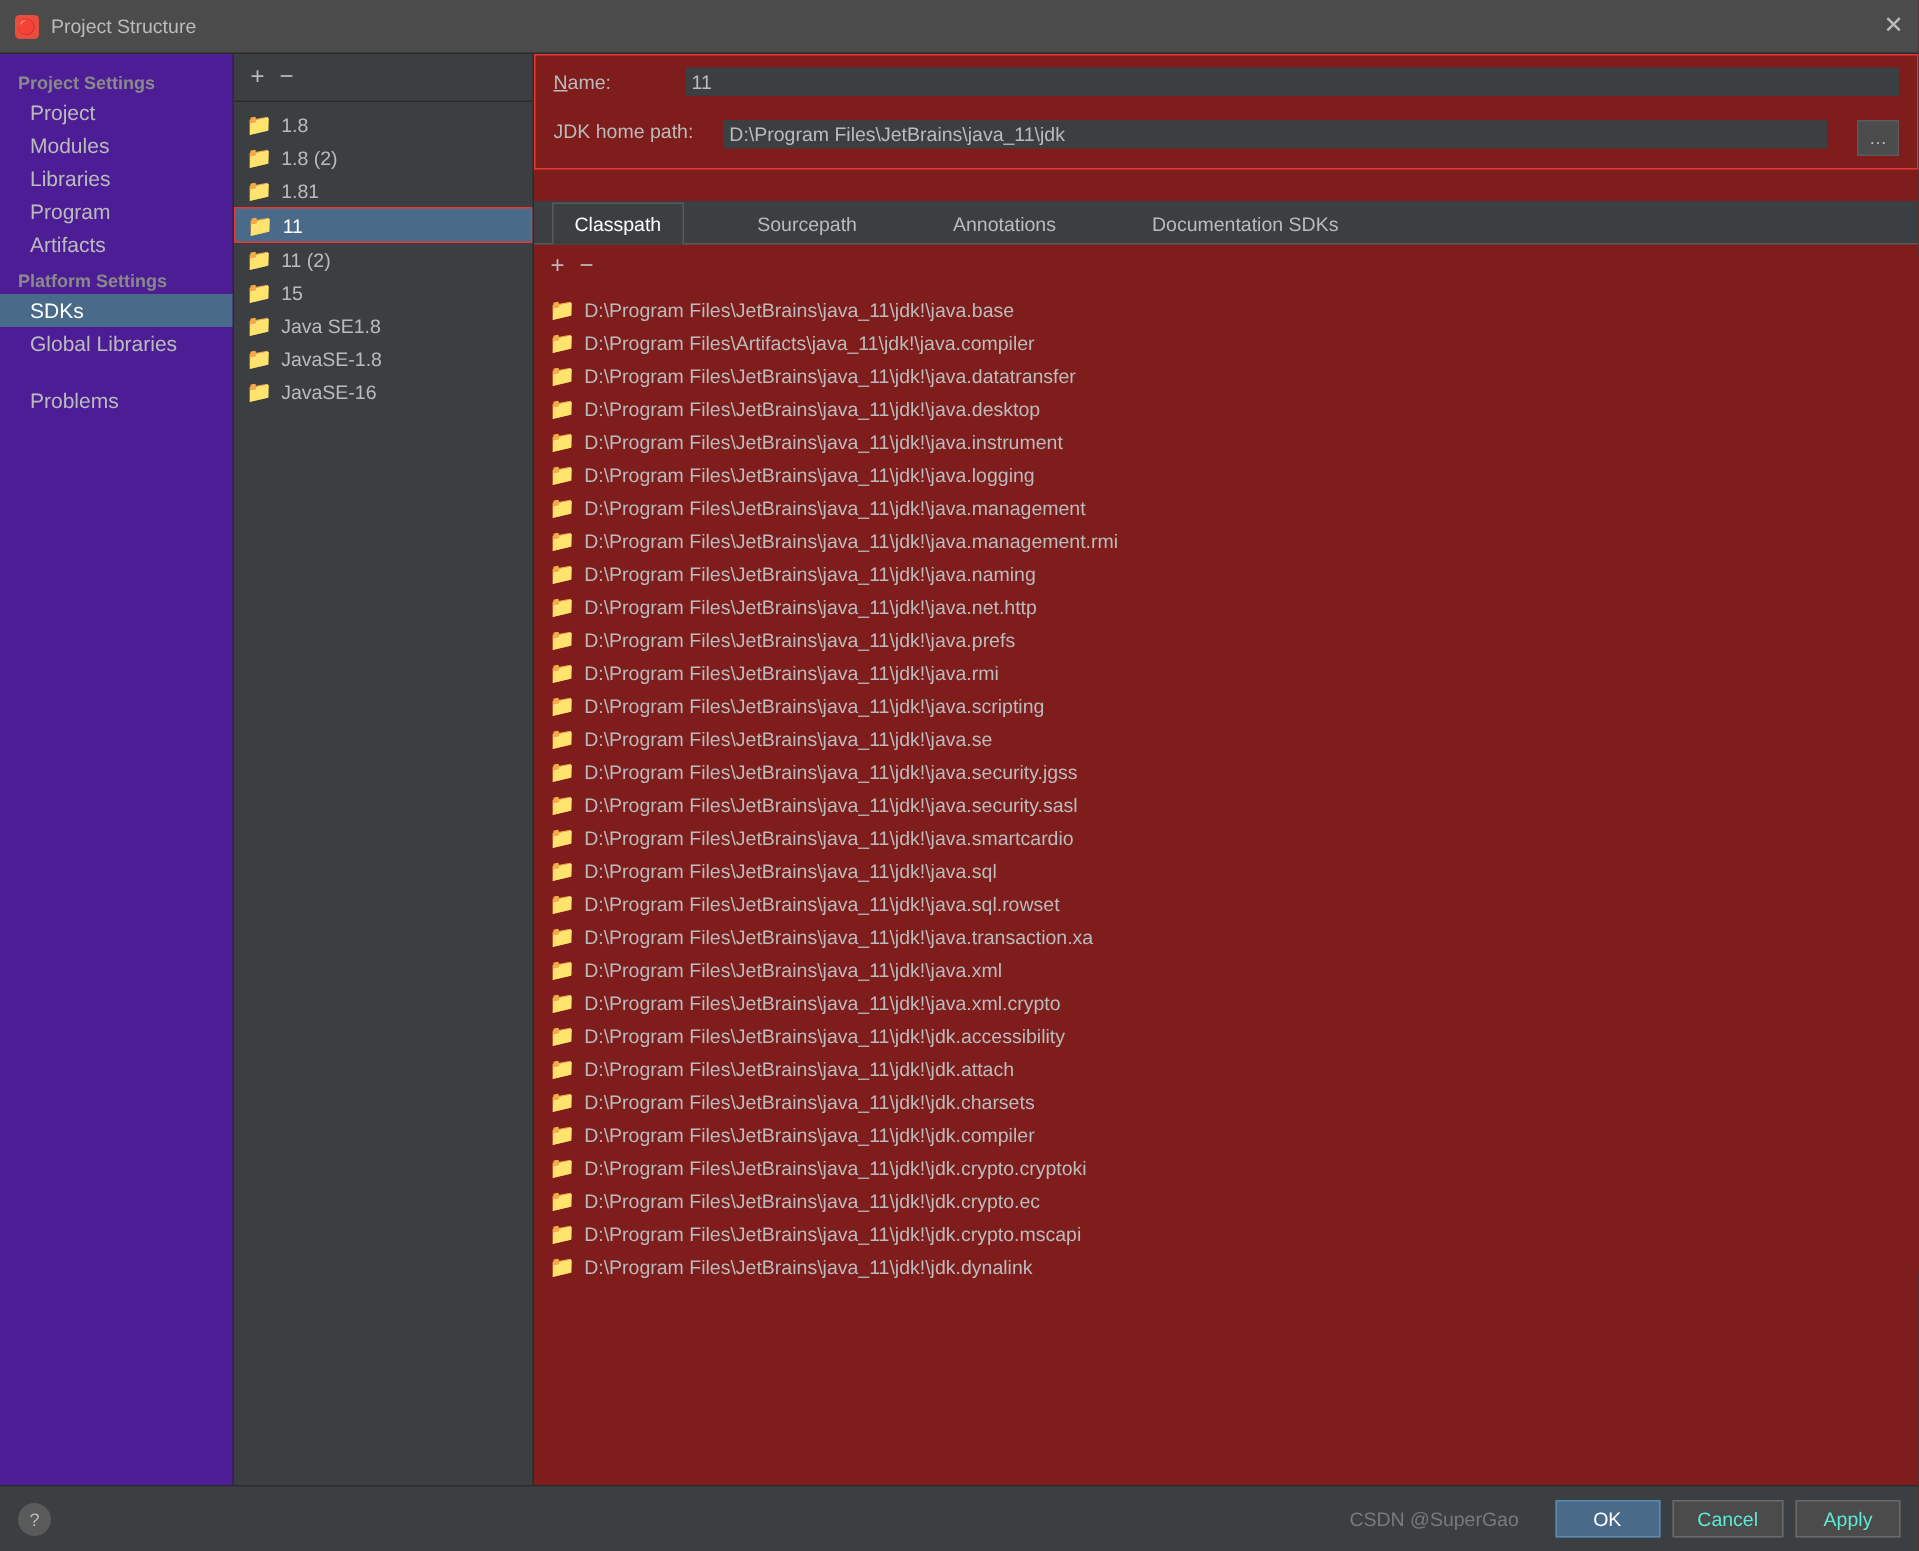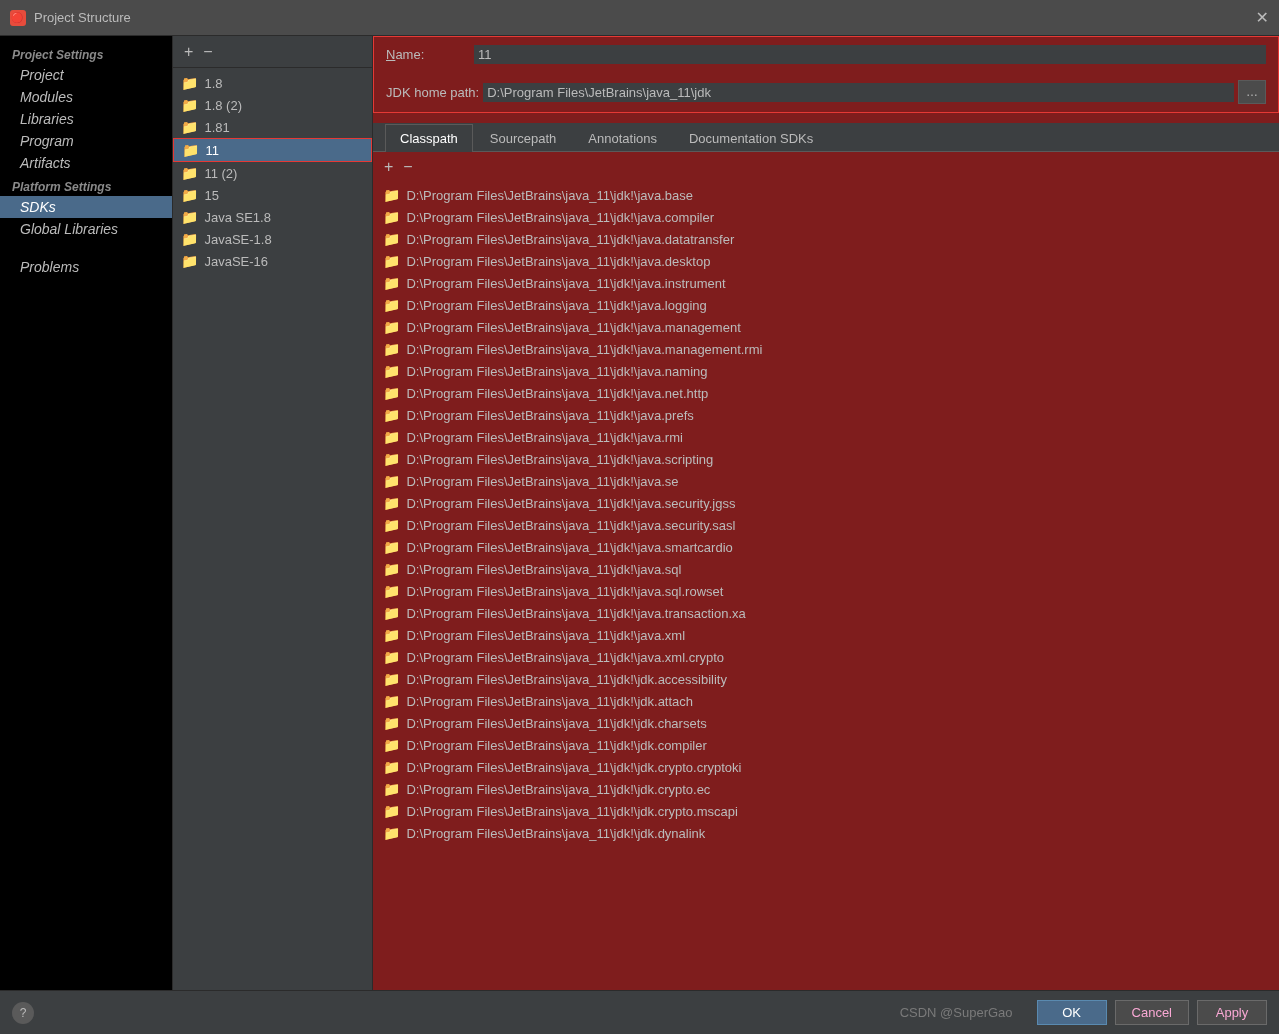--- a/index.html
+++ b/index.html
@@ -57,27 +57,26 @@
       border: none;
       line-height: 1;
     }
     .main-content {
       display: flex;
       flex: 1;
       overflow: hidden;
     }
     
     .sidebar {
-      width: 173px;
-      background: #000000;
+      width: 156px;
+      background: #4c1d95;
       border-right: 1px solid #2b2b2b;
       display: flex;
       flex-direction: column;
       padding: 8px 0;
-      font-style: italic;
     }
     .sidebar-section-label {
       color: #8a8a8a;
       font-size: 12px;
       padding: 4px 12px 2px 12px;
       font-weight: bold;
     }
     .sidebar-item {
       padding: 3px 12px 3px 20px;
       cursor: pointer;
@@ -167,25 +166,25 @@
       flex: 1;
       background: #3c3f41;
       border: none;
       color: #bbb;
       font-size: 13px;
       outline: none;
       padding: 2px 4px;
     }
     .home-row {
       display: flex;
-      align-items: center;
+      align-items: flex-start;
       padding: 8px 12px;
       border: 1px solid #e53935;
       border-top: none;
-      gap: 4px;
+      gap: 20px;
     }
     .home-label {
       color: #bbb;
       min-width: 80px;
       font-size: 13px;
     }
     .home-input {
       flex: 1;
       background: #3c3f41;
       border: none;
@@ -206,21 +205,22 @@
       display: flex;
       align-items: center;
       justify-content: center;
     }
     .tabs-row {
       display: flex;
       align-items: flex-end;
       padding: 0 12px;
       background: #3c3f41;
       border-bottom: 1px solid #5a5a5a;
-      margin-top: 10px;
+      margin-top: 21px;
+      gap: 32px;
     }
     .tab {
       padding: 6px 14px;
       cursor: pointer;
       color: #bbb;
       font-size: 13px;
       border: 1px solid transparent;
       border-bottom: none;
       margin-right: 2px;
       position: relative;
@@ -296,21 +296,21 @@
       gap: 8px;
     }
     .watermark {
       font-size: 13px;
       color: #7a7a7a;
       margin-right: 16px;
     }
     .action-btn {
       background: #4b4b4b;
       border: 1px solid #6a6a6a;
-      color: #f9a8d4;
+      color: #5eead4;
       padding: 4px 16px;
       cursor: pointer;
       font-size: 13px;
       min-width: 70px;
     }
     .action-btn.ok-btn {
       background: #4a6a8a;
       border-color: #5a8ab0;
       color: #fff;
     }
@@ -433,21 +433,21 @@
         <button class="toolbar-btn">−</button>
       </div>
 
       <div class="paths-list" id="paths-list-container">
       <div class="path-item">
             <span class="path-folder-icon">📁</span>
             <span>D:\Program Files\JetBrains\java_11\jdk!\java.base</span>
           </div>
           <div class="path-item">
             <span class="path-folder-icon">📁</span>
-            <span>D:\Program Files\JetBrains\java_11\jdk!\java.compiler</span>
+            <span>D:\Program Files\Artifacts\java_11\jdk!\java.compiler</span>
           </div>
           <div class="path-item">
             <span class="path-folder-icon">📁</span>
             <span>D:\Program Files\JetBrains\java_11\jdk!\java.datatransfer</span>
           </div>
           <div class="path-item">
             <span class="path-folder-icon">📁</span>
             <span>D:\Program Files\JetBrains\java_11\jdk!\java.desktop</span>
           </div>
           <div class="path-item">

